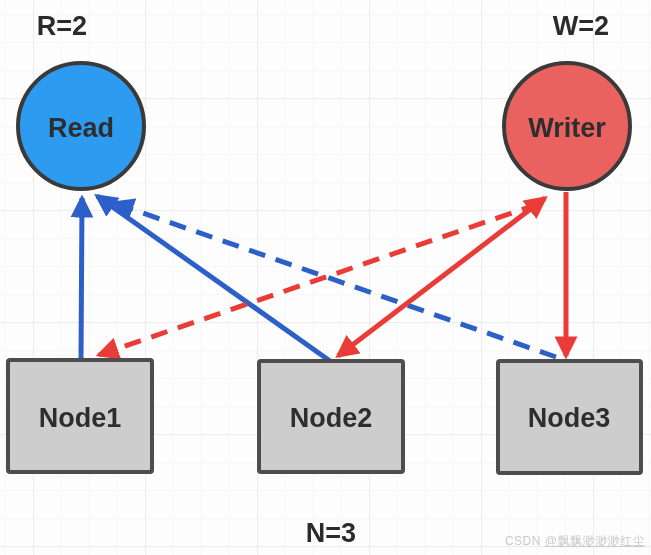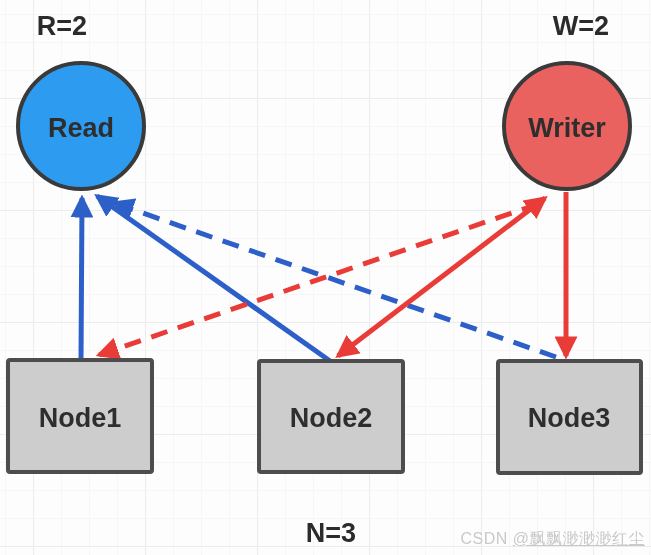--- a/index.html
+++ b/index.html
@@ -30,21 +30,21 @@
     font-weight:bold;font-size:27px;fill:#2e2e2e;
     text-anchor:middle;
   }
   .quorum-label{
     font-family:"Liberation Sans","DejaVu Sans",sans-serif;
     font-weight:bold;font-size:27px;fill:#2b2b2b;
     text-anchor:middle;
   }
   .watermark{
     position:absolute;right:6px;bottom:5px;
-    font-size:16px;color:#c9c9c9;letter-spacing:0.5px;
+    font-size:12px;color:#c9c9c9;letter-spacing:0.5px;
     white-space:nowrap;
   }
   .watermark .wm-user{text-decoration:underline;}
 </style>
 </head>
 <body>
 
 <div class="canvas">
 
   <svg class="diagram" viewBox="0 0 651 555">

